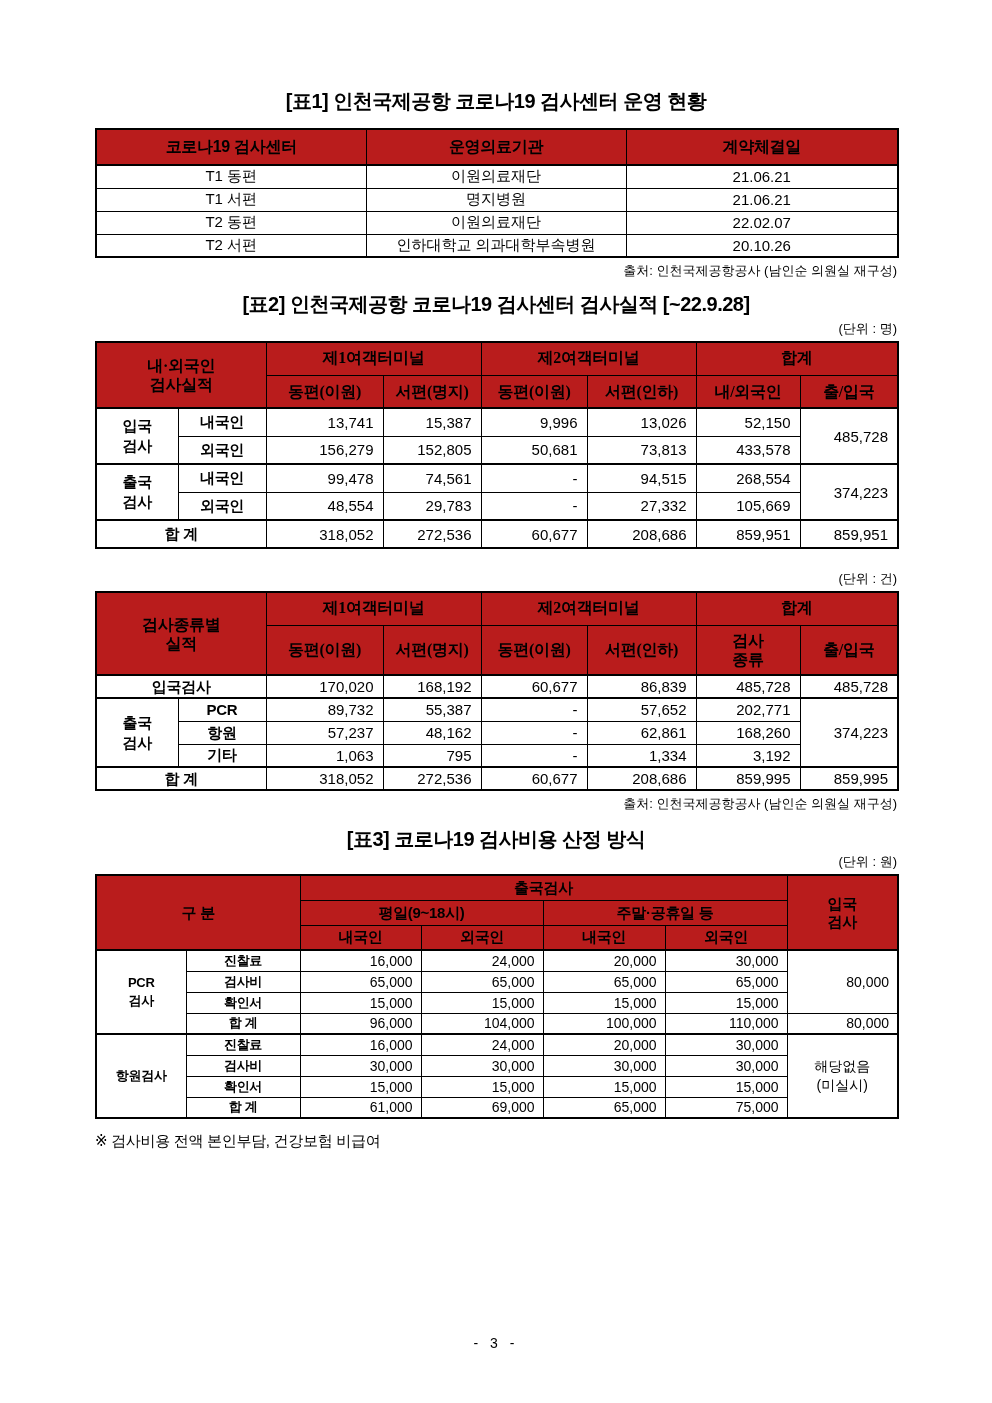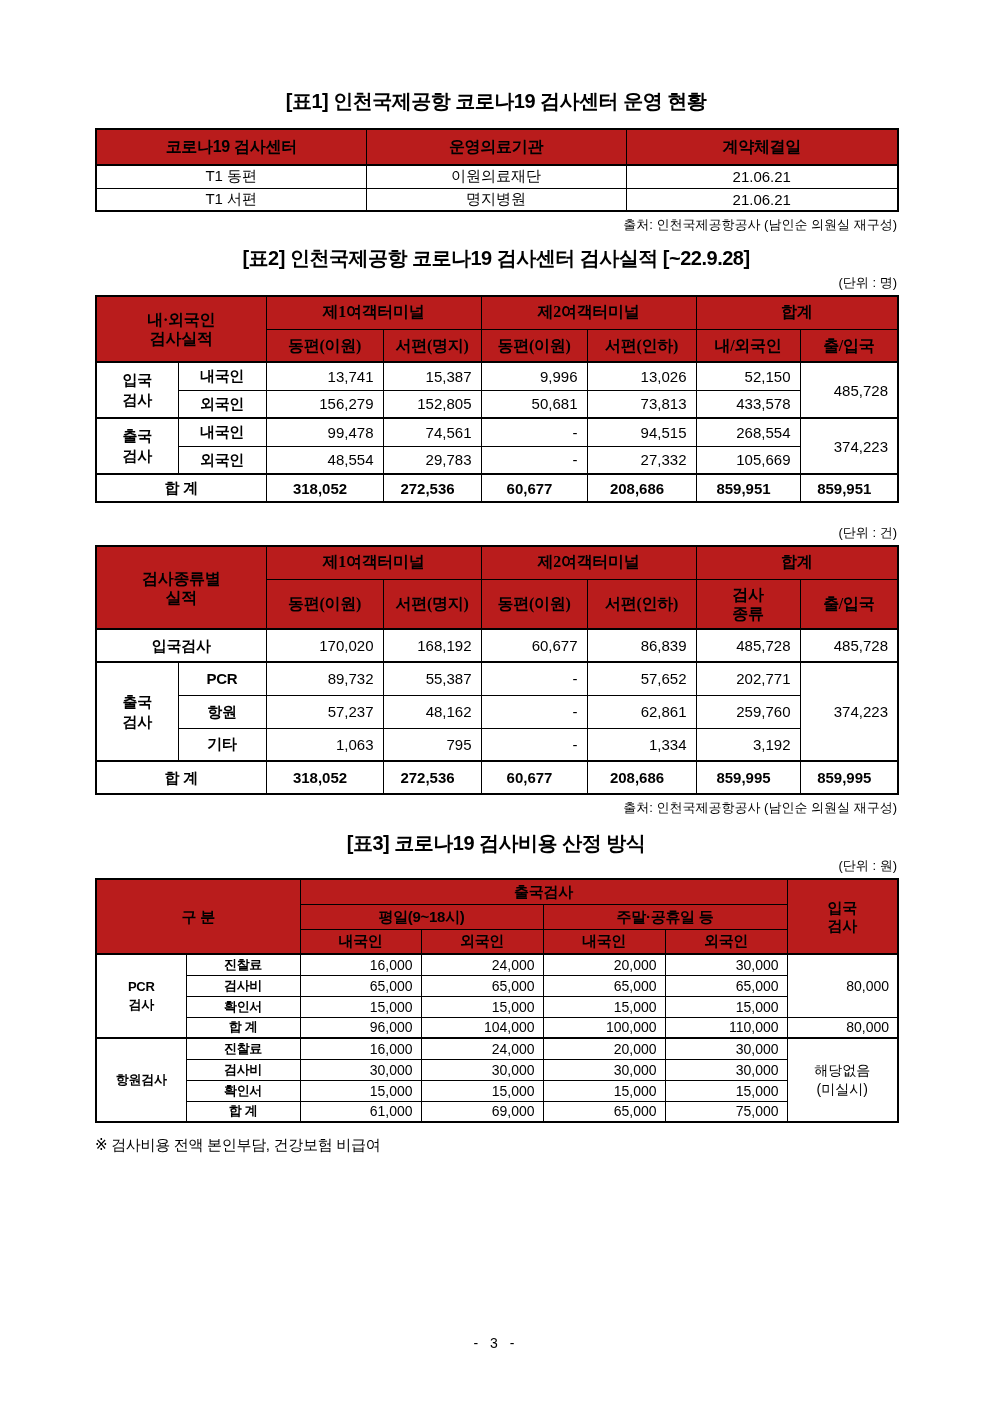--- a/index.html
+++ b/index.html
@@ -28,25 +28,25 @@
   
   .b2t th, .b2t td, td.b2t, th.b2t { border-top: 2px solid #000; }
 
   
   .t1 th { height: 36px; font-size: 16px; letter-spacing: -0.3px; }
   .t1 td { height: 23px; font-size: 15px; font-weight: normal; }
 
   
   .t2 th { height: 33px; font-size: 16px; letter-spacing: -0.3px; font-family: Liberation Serif, serif; }
   .t2 td { height: 28px; font-size: 15px; }
-  .t2b td { height: 33px; }
+  .t2b td { height: 23px; }
   .t2 .h2row th { line-height: 19px; }
   .lbl { font-weight: bold; font-size: 16px; letter-spacing: -0.3px; line-height: 20px; }
   .num { text-align: right; padding-right: 9px; font-weight: normal; }
-  .numb { padding-right: 9px; font-weight: bold; }
+  .numb { text-align: right; padding-right: 9px; font-weight: normal; }
 
   
   .t3 th { height: 25px; font-size: 15px; letter-spacing: -0.3px; line-height: 18px; }
   .t3 td { height: 21px; font-size: 14px; }
   .t3 .lbl { font-size: 13px; line-height: 18px; }
   .t3 .num, .t3 .numb { padding-right: 8px; }
   .center2 { line-height: 19px; }
 
   .mt12 { margin-top: 12px; }
   .mt14 { margin-top: 14px; }
@@ -80,20 +80,30 @@
     </tr>
     <tr class="b2t">
       <td>T1 동편</td>
       <td>이원의료재단</td>
       <td>21.06.21</td>
     </tr>
     <tr>
       <td>T1 서편</td>
       <td>명지병원</td>
       <td>21.06.21</td>
+    </tr>
+    <tr>
+      <td>T2 동편</td>
+      <td>이원의료재단</td>
+      <td>22.02.07</td>
+    </tr>
+    <tr>
+      <td>T2 서편</td>
+      <td>인하대학교 의과대학부속병원</td>
+      <td>20.10.26</td>
     </tr>
   </tbody>
     </table>
 
   <div class="source">출처: 인천국제공항공사 (남인순 의원실 재구성)</div>
 
   <div class="tbl-title mt12">[표2] 인천국제공항 코로나19 검사센터 검사실적 [~22.9.28]</div>
   <div class="unit">(단위 : 명)</div>
 
   <table class="t2 mt4">
@@ -234,21 +244,21 @@
       <td class="num">57,652</td>
       <td class="num">202,771</td>
       <td rowspan="3" class="num">374,223</td>
     </tr>
     <tr>
       <td class="lbl">항원</td>
       <td class="num">57,237</td>
       <td class="num">48,162</td>
       <td class="num">-</td>
       <td class="num">62,861</td>
-      <td class="num">259,760</td>
+      <td class="num">168,260</td>
     </tr>
     <tr>
       <td class="lbl">기타</td>
       <td class="num">1,063</td>
       <td class="num">795</td>
       <td class="num">-</td>
       <td class="num">1,334</td>
       <td class="num">3,192</td>
     </tr>
     <tr class="b2t">

